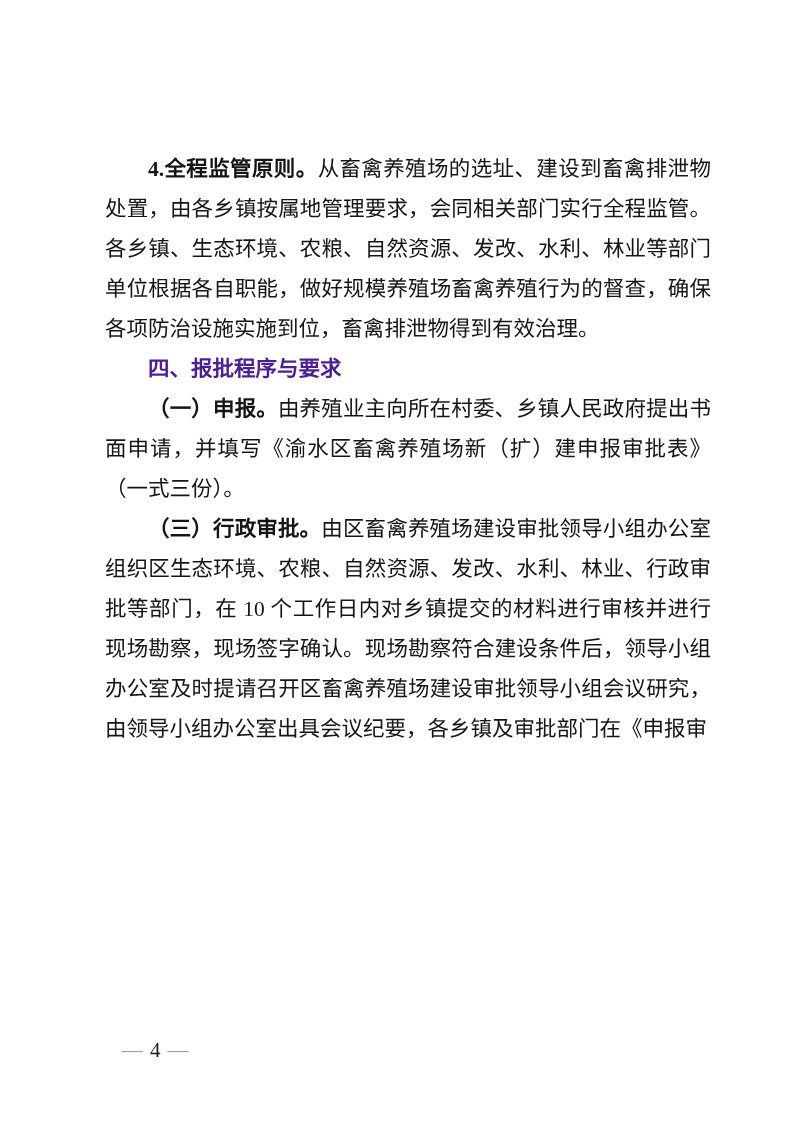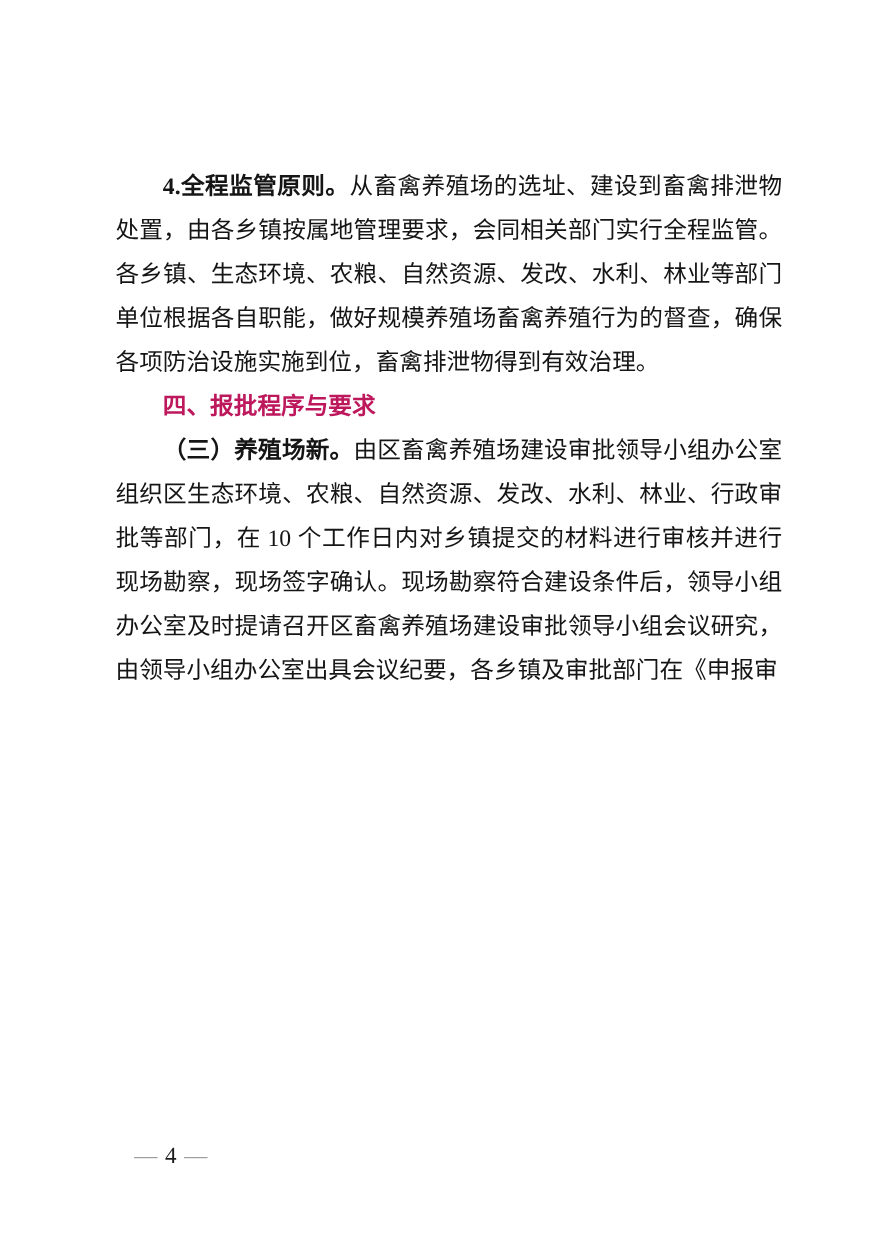--- a/index.html
+++ b/index.html
@@ -31,21 +31,21 @@
   .para-lead {
     font-weight: 700;
   }
   .section-heading {
     margin: 0;
     text-indent: 2em;
     font-weight: 700;
     font-size: 21.5px;
     line-height: 40px;
     font-family: "Liberation Sans", "DejaVu Sans", sans-serif;
-    color: #be185d;
+    color: #4c1d95;
   }
   .page-footer {
     position: absolute;
     left: 122px;
     top: 1026px;
     font-size: 21px;
     line-height: 26px;
     font-family: "Liberation Serif", "DejaVu Serif", serif;
     white-space: nowrap;
   }
@@ -56,21 +56,22 @@
 <body>
 
 <div class="page">
 
   <div class="doc-content">
 
     <p class="body-para"><span class="para-lead">4.全程监管原则。</span><span>从畜禽养殖场的选址、建设到畜禽排泄物处置，由各乡镇按属地管理要求，会同相关部门实行全程监管。各乡镇、生态环境、农粮、自然资源、发改、水利、林业等部门单位根据各自职能，做好规模养殖场畜禽养殖行为的督查，确保各项防治设施实施到位，畜禽排泄物得到有效治理。</span></p>
 
     <p class="section-heading">四、报批程序与要求</p>
 
+    <p class="body-para"><span class="para-lead">（一）申报。</span><span>由养殖业主向所在村委、乡镇人民政府提出书面申请，并填写《渝水区畜禽养殖场新（扩）建申报审批表》（一式三份）。</span></p>
 
 
-    <p class="body-para"><span class="para-lead">（三）养殖场新。</span><span>由区畜禽养殖场建设审批领导小组办公室组织区生态环境、农粮、自然资源、发改、水利、林业、行政审批等部门，在 10 个工作日内对乡镇提交的材料进行审核并进行现场勘察，现场签字确认。现场勘察符合建设条件后，领导小组办公室及时提请召开区畜禽养殖场建设审批领导小组会议研究，由领导小组办公室出具会议纪要，各乡镇及审批部门在《申报审</span></p>
+    <p class="body-para"><span class="para-lead">（三）行政审批。</span><span>由区畜禽养殖场建设审批领导小组办公室组织区生态环境、农粮、自然资源、发改、水利、林业、行政审批等部门，在 10 个工作日内对乡镇提交的材料进行审核并进行现场勘察，现场签字确认。现场勘察符合建设条件后，领导小组办公室及时提请召开区畜禽养殖场建设审批领导小组会议研究，由领导小组办公室出具会议纪要，各乡镇及审批部门在《申报审</span></p>
 
   </div>
 
   <div class="page-footer"><span class="footer-dash">—</span><span class="footer-num">4</span><span class="footer-dash">—</span></div>
 
 </div>
 
 </body></html>

